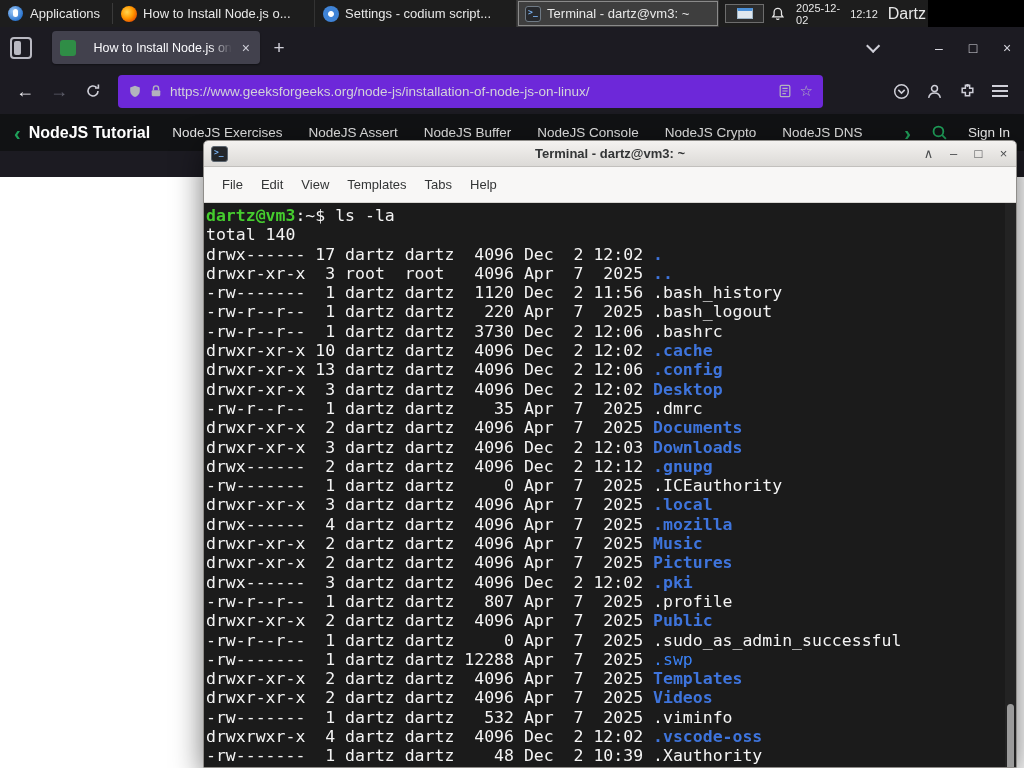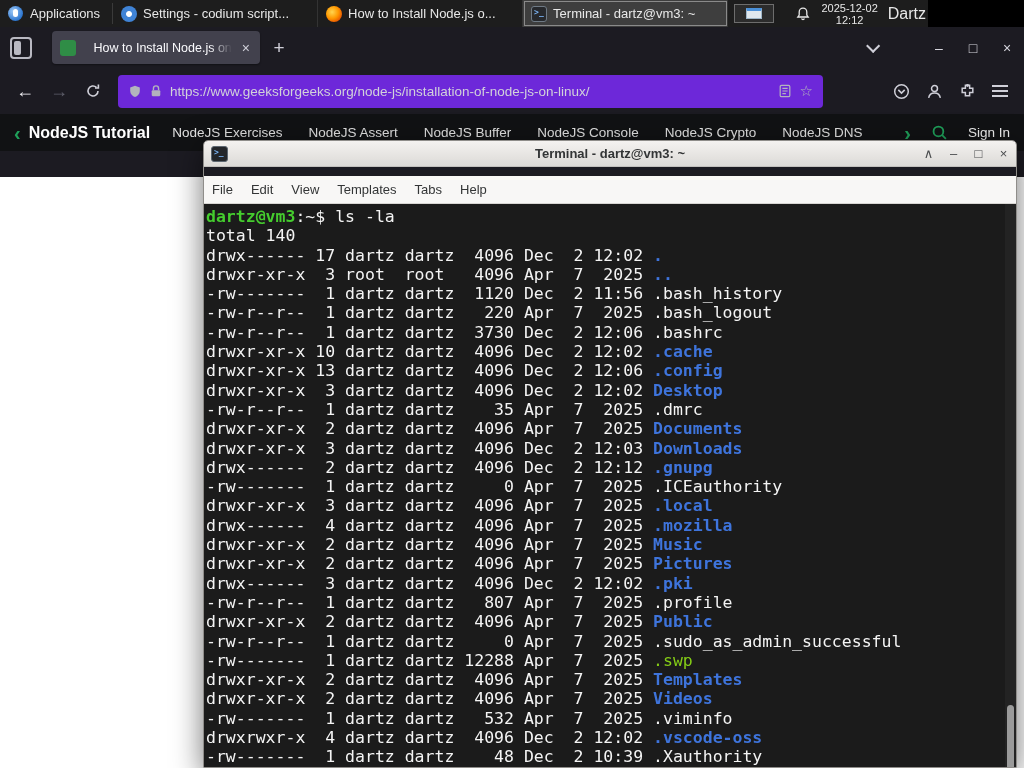--- a/index.html
+++ b/index.html
@@ -28,21 +28,21 @@
             background:radial-gradient(circle at 50% 50%, #fff 0 22%, #3f83d6 30% 100%); }
   .ico.term { background:#27292d; border:1px solid #6f7advd; border:1px solid #6f7a85; position:relative; }
   .t-glyph { position:absolute; left:2px; top:1px; font-family:"DejaVu Sans Mono", monospace;
              font-size:8px; font-weight:bold; color:#7ab4f5; }
   .ws-box { width:40px; margin:4px 6px; border:1px solid #6d6d6d; background:#2c2c2c;
             display:flex; align-items:center; justify-content:center; }
   .ws-win { width:16px; height:11px; background:#dfe7ee; border:1px solid #9fb6c8;
             border-top:3px solid #4a90d9; }
   .tb-right { margin-left:auto; display:flex; align-items:center; gap:10px; padding-right:2px; }
   .bell { width:16px; height:16px; }
-  .tb-clock { display:flex; flex-direction:column; align-items:center; justify-content:center;
+  .tb-clock { display:flex; flex-direction:row; align-items:center; justify-content:center;
               font-size:11px; line-height:12px; }
   .tb-user { font-size:16px; }
 
   
   #browser { position:absolute; top:27px; left:0; width:1024px; height:741px; background:#1c1b22; }
   #tabbar { height:41px; display:flex; align-items:center; padding:0 0 0 10px; }
   .fxview { width:22px; height:22px; margin-right:20px; border:2px solid #b9b9c2; border-radius:4px;
             position:relative; }
   .fxview::after { content:""; position:absolute; left:2px; top:2px; width:7px; height:14px;
             background:#b9b9c2; border-radius:2px; }
@@ -92,53 +92,53 @@
               box-shadow:0 8px 30px rgba(0,0,0,.55); overflow:hidden; }
   #t-titlebar { height:26px; background:linear-gradient(#f4f2f0,#dcdad7); border-bottom:1px solid #c2c0bd;
                 display:flex; align-items:center; position:relative; }
   .t-ticon { width:17px; height:16px; margin-left:7px; background:#23262a; border:1px solid #5c6670;
              border-radius:3px; position:relative; }
   .t-title { position:absolute; left:0; right:0; text-align:center; font-size:13px; font-weight:bold;
              color:#333536; }
   .t-ctls { margin-left:auto; display:flex; z-index:1; }
   .t-ctls span { width:25px; height:24px; display:flex; align-items:center; justify-content:center;
                  color:#4a4c4e; font-size:13px; }
-  #t-menubar { height:28px; background:#f8f7f6; border-bottom:1px solid #d8d6d3; display:flex;
-               align-items:center; gap:2px;margin-top:9px; }
+  #t-menubar { height:36px; background:#f8f7f6; border-bottom:1px solid #d8d6d3; display:flex;
+               align-items:center; padding-left:10px; gap:2px; }
   #t-menubar span { font-size:13px; color:#333536; padding:0 8px; }
   #t-body { position:relative; height:577px; background:#1b1b1b; }
   #term-out { padding:3px 0 0 2px; font-family:"DejaVu Sans Mono", monospace;
               font-size:16.5px; line-height:19.3px; }
   .tline { white-space:pre; }
   .t-white { color:#f4f4f4; }
   .t-green { color:#45cc2e; font-weight:bold; }
   .t-dir { color:#3e74dc; font-weight:bold; }
-  .t-dim { color:#84cc16; }
+  .t-dim { color:#3b82f6; }
   #t-scroll { position:absolute; right:0; top:0; width:11px; height:100%; background:#232323; }
   #t-thumb { position:absolute; right:2px; bottom:6px; width:7px; height:70px; border-radius:4px;
              background:#9a9a9a; }
 </style>
 </head>
 <body>
 
 <div id="screen">
 
   <div id="taskbar">
     <div class="tb-app">
       <span class="app-icon"></span>
       <span>Applications</span>
     </div>
     <div class="tb-sep"></div>
     <div class="tb-win">
+      <span class="ico ff"></span>
+      <span class="tb-title">How to Install Node.js o...</span>
+    </div>
+    <div class="tb-win">
       <span class="ico gear"></span>
       <span class="tb-title">Settings - codium script...</span>
-    </div>
-    <div class="tb-win">
-      <span class="ico ff"></span>
-      <span class="tb-title">How to Install Node.js o...</span>
     </div>
     <div class="tb-win active">
       <span class="ico term">
           <span class="t-glyph">&gt;_</span>
         </span>
       <span class="tb-title">Terminal - dartz@vm3: ~</span>
     </div>
     <div class="ws-box">
       <span class="ws-win"></span>
     </div>

